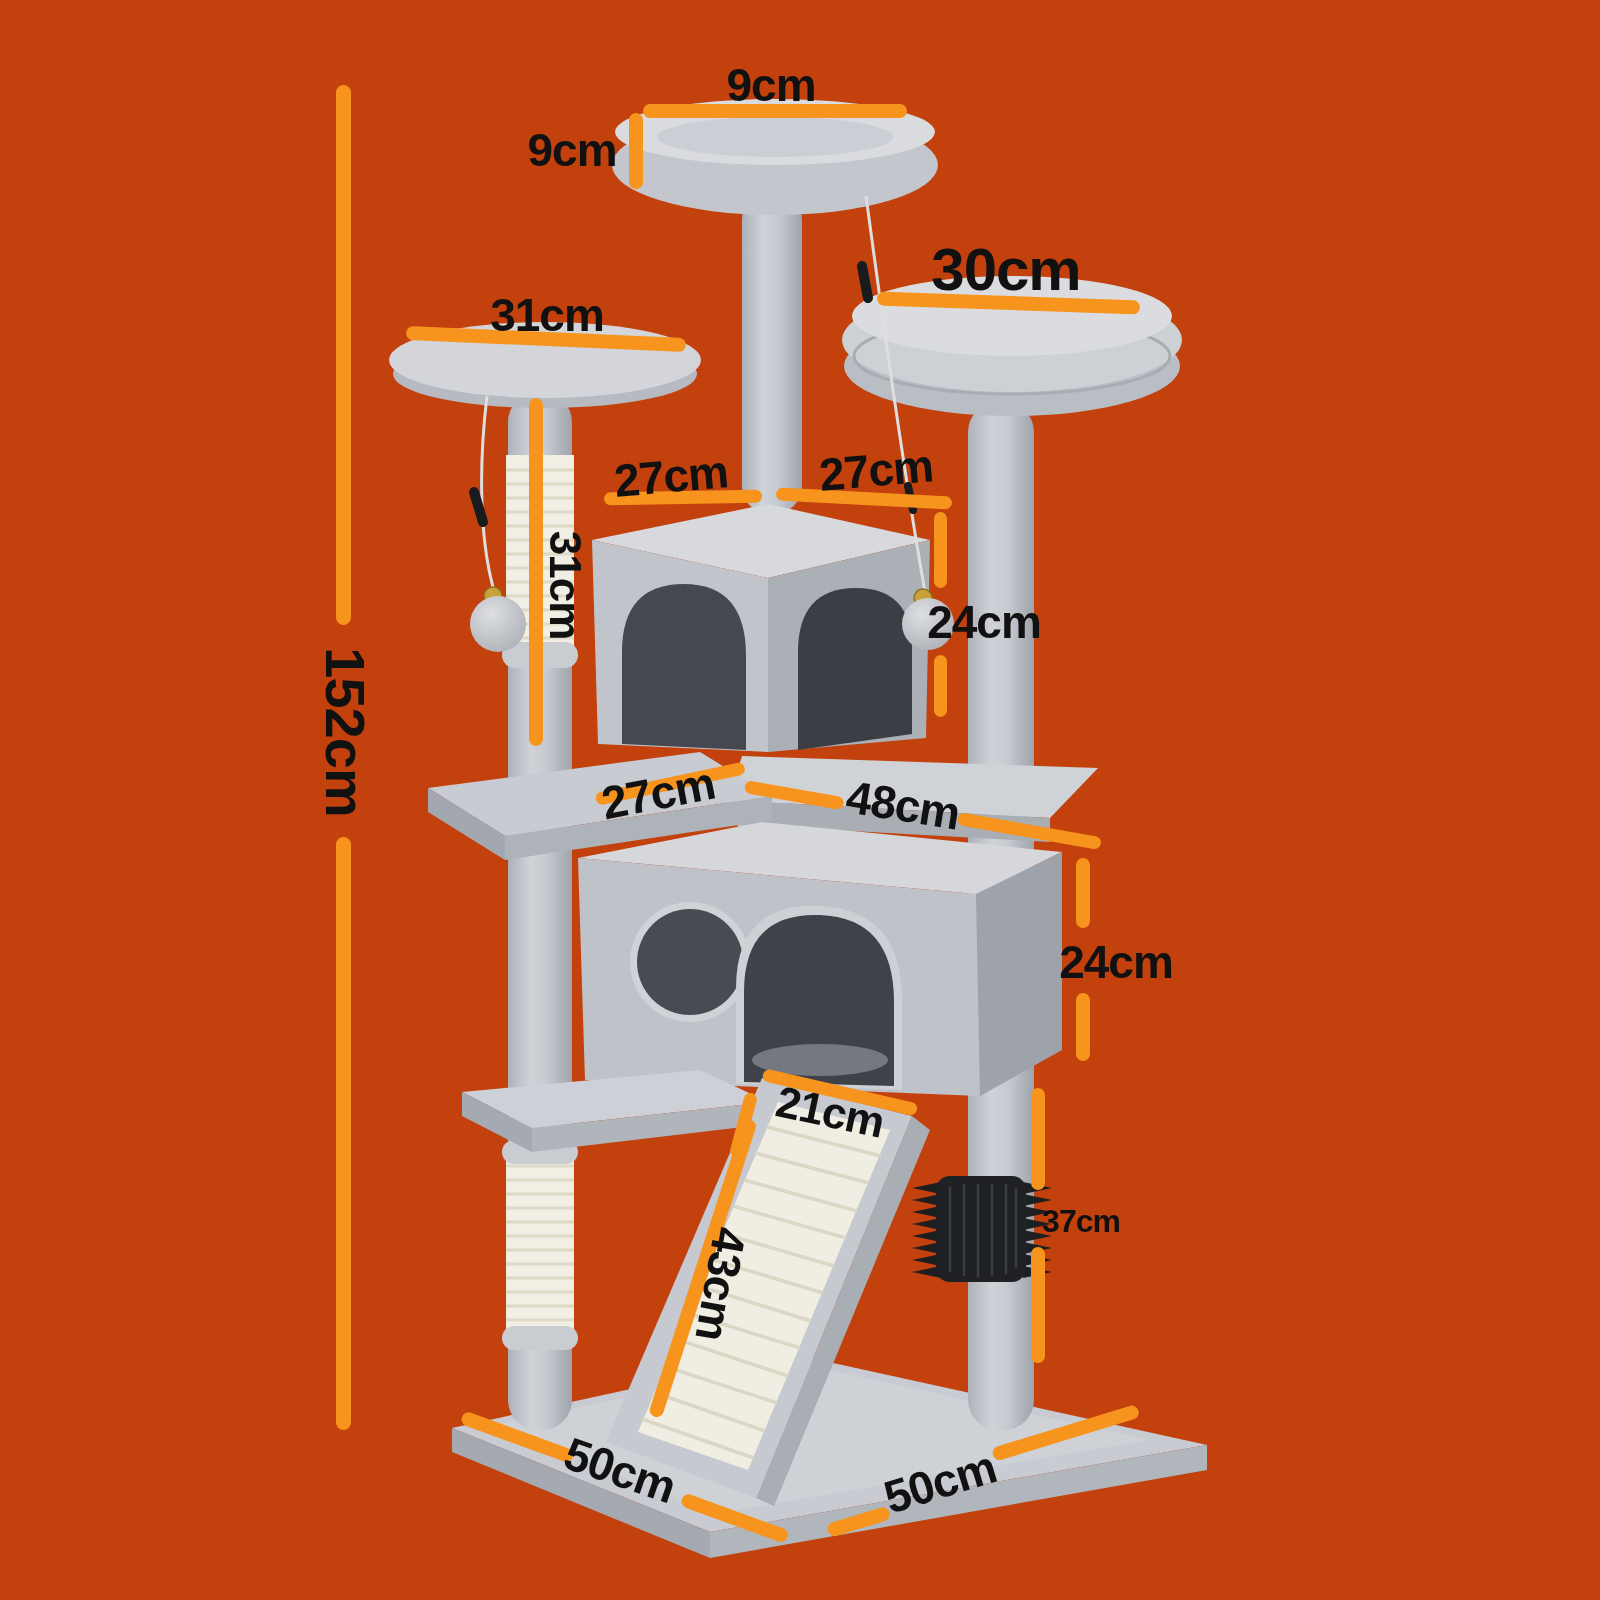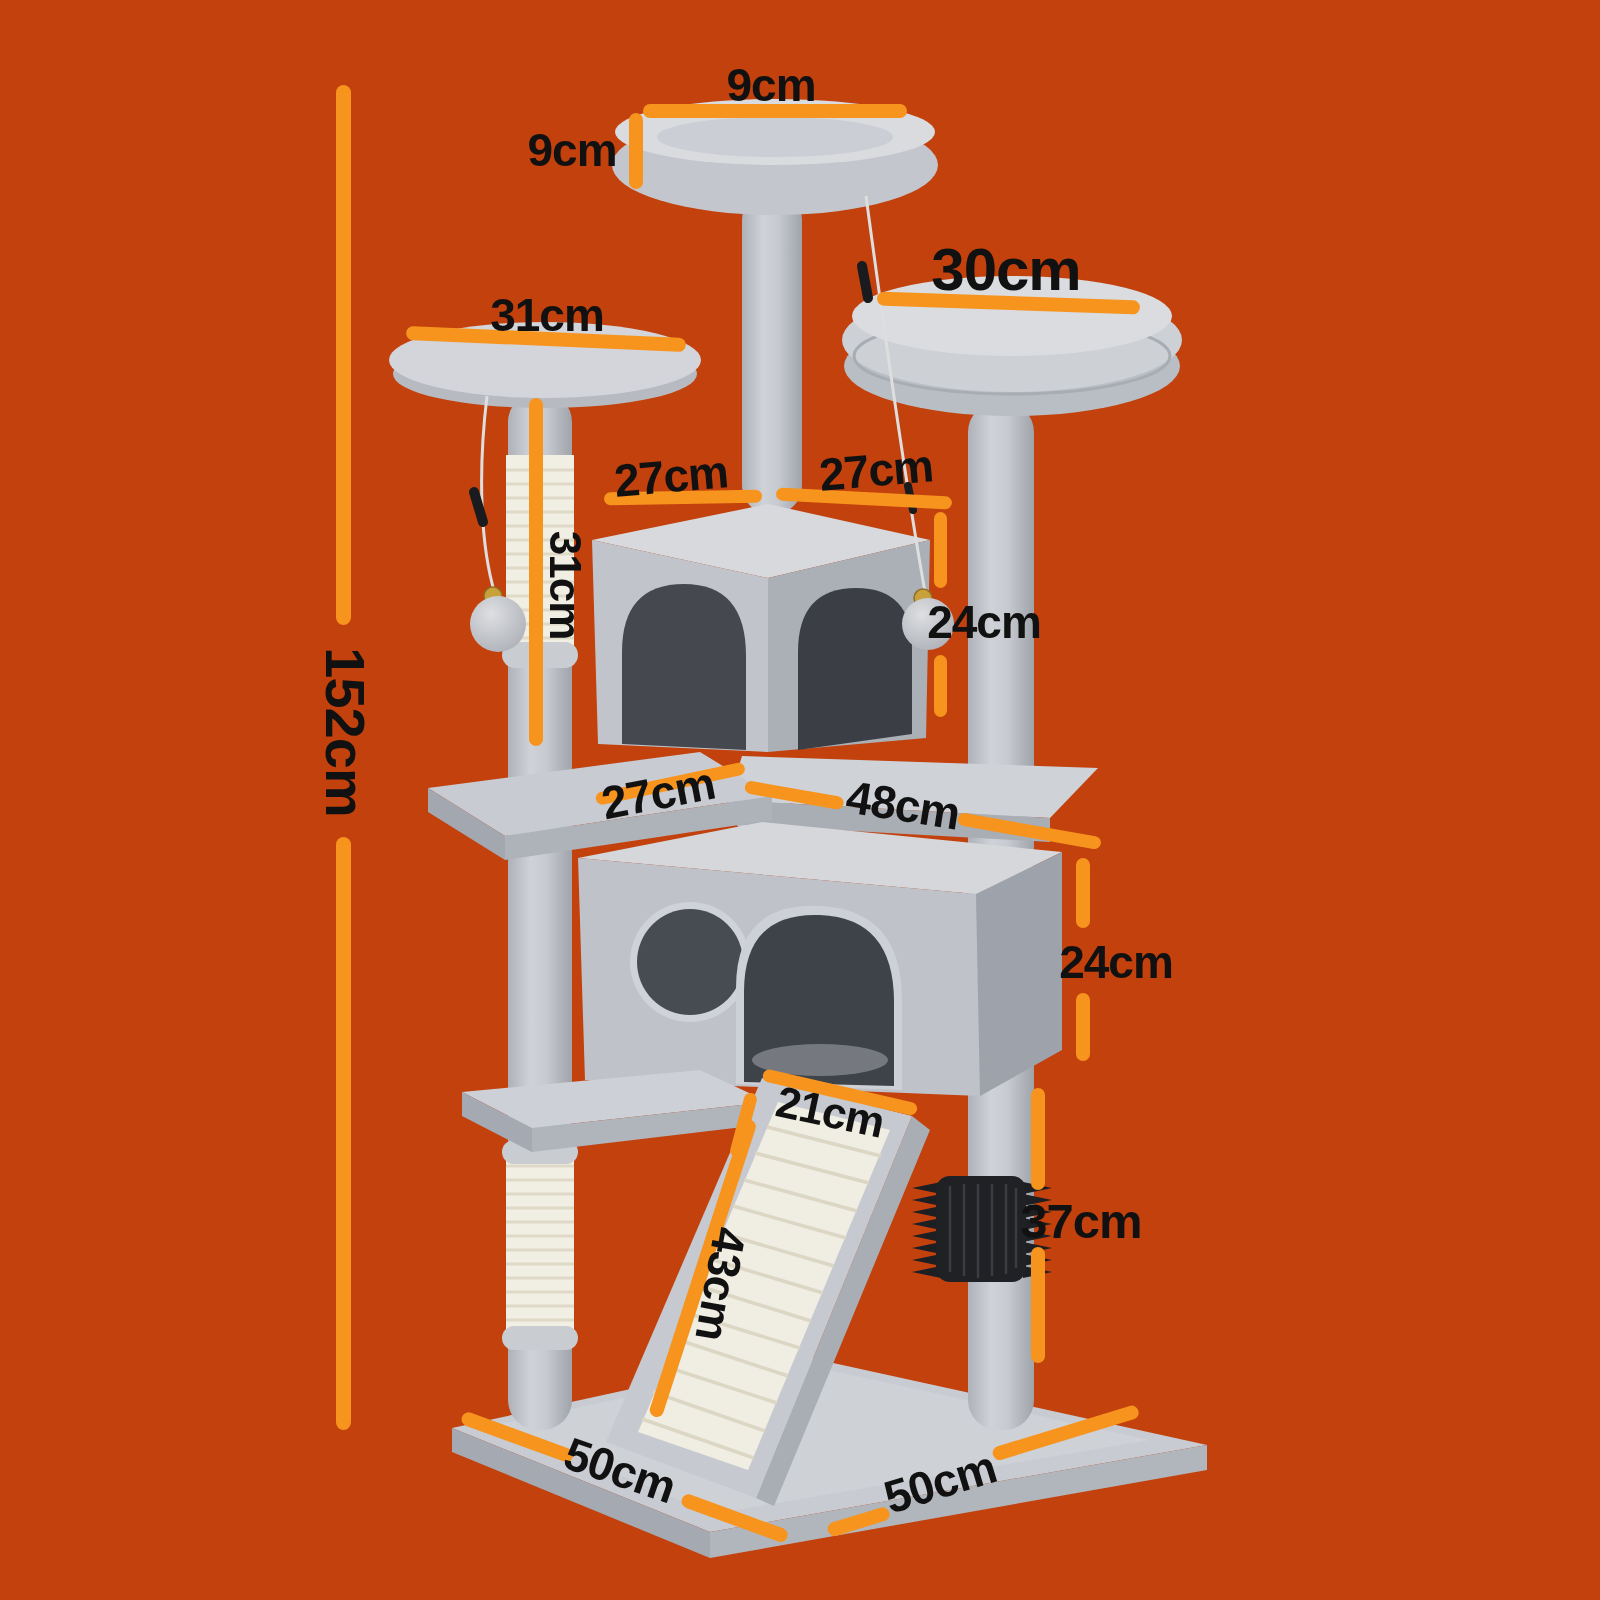--- a/index.html
+++ b/index.html
@@ -177,17 +177,17 @@
   <div class="dim-label" style="left:671px; top:476px; font-size:46px; transform:translate(-50%,-50%) rotate(-5deg);">27cm</div>
   <div class="dim-label" style="left:876px; top:470px; font-size:46px; transform:translate(-50%,-50%) rotate(-5deg);">27cm</div>
   <div class="dim-label" style="left:565px; top:585px; font-size:44px; transform:translate(-50%,-50%) rotate(90deg);">31cm</div>
   <div class="dim-label" style="left:345px; top:732px; font-size:56px; transform:translate(-50%,-50%) rotate(90deg);">152cm</div>
   <div class="dim-label" style="left:984px; top:622px; font-size:46px; transform:translate(-50%,-50%);">24cm</div>
   <div class="dim-label" style="left:658px; top:793px; font-size:46px; transform:translate(-50%,-50%) rotate(-11deg);">27cm</div>
   <div class="dim-label" style="left:903px; top:805px; font-size:46px; transform:translate(-50%,-50%) rotate(9deg);">48cm</div>
   <div class="dim-label" style="left:1116px; top:962px; font-size:46px; transform:translate(-50%,-50%);">24cm</div>
   <div class="dim-label" style="left:830px; top:1112px; font-size:44px; transform:translate(-50%,-50%) rotate(12deg);">21cm</div>
   <div class="dim-label" style="left:721px; top:1284px; font-size:46px; transform:translate(-50%,-50%) rotate(100deg);">43cm</div>
-  <div class="dim-label" style="left:1081px; top:1221px; font-size:49px; transform:translate(-50%,-50%);">37cm</div>
+  <div class="dim-label" style="left:1081px; top:1221px; font-size:32px; transform:translate(-50%,-50%);">37cm</div>
   <div class="dim-label" style="left:620px; top:1470px; font-size:46px; transform:translate(-50%,-50%) rotate(19deg);">50cm</div>
   <div class="dim-label" style="left:940px; top:1482px; font-size:46px; transform:translate(-50%,-50%) rotate(-17deg);">50cm</div>
 
 </div>
 
 </body></html>

